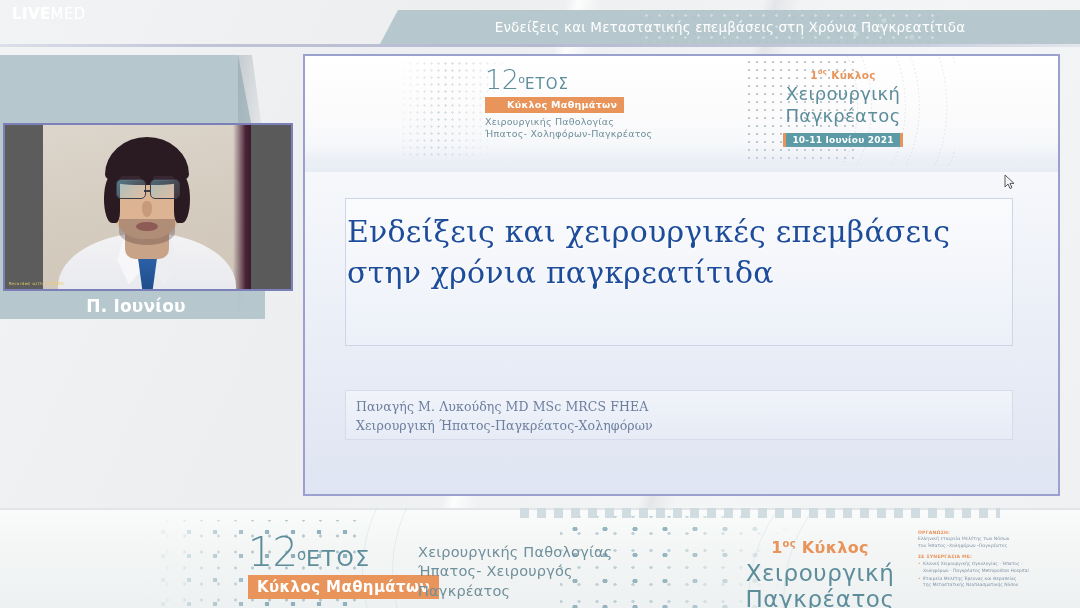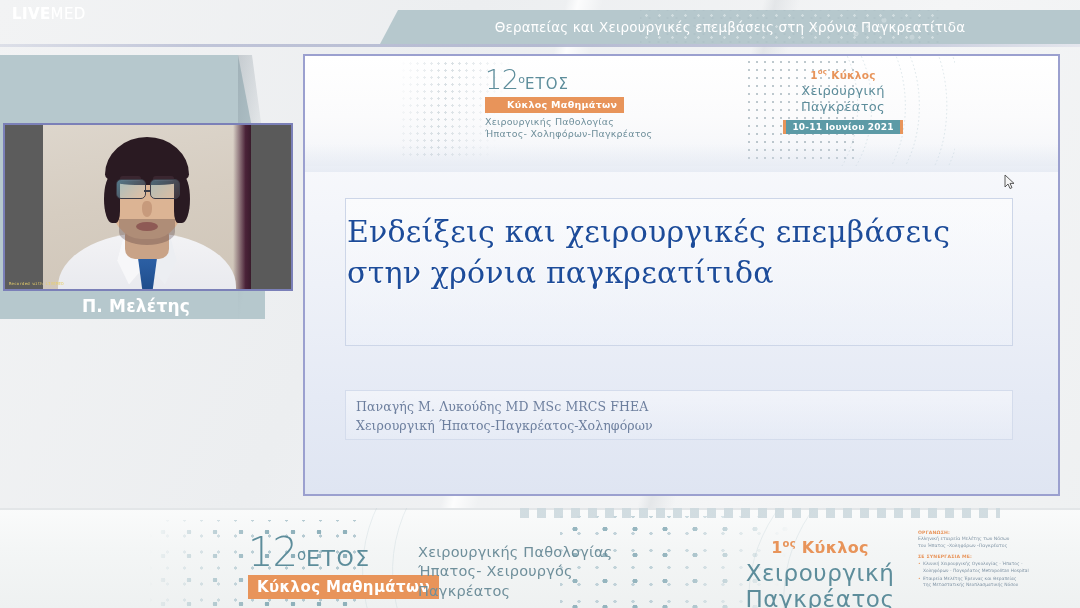--- a/index.html
+++ b/index.html
@@ -190,21 +190,21 @@
   .l12-sup{font-size:11px;vertical-align:super;}
   .l12-etos{font-size:15px;letter-spacing:1px;color:#5d8d9b;}
   .l12-band{
     display:inline-block;margin-top:2px;background:#e8945a;color:#ffffff;
     font-size:9.5px;font-weight:700;padding:2.5px 7px 2.5px 22px;letter-spacing:.3px;
   }
   .l12-sub{margin-top:3px;font-size:9.5px;color:#6f8f9b;line-height:1.35;letter-spacing:.2px;}
   .logo1k{position:absolute;left:438px;top:12px;width:200px;text-align:center;}
   .l1k-top{font-size:10.5px;color:#e8945a;font-weight:600;letter-spacing:.3px;}
   .l1k-top sup{font-size:7px;}
-  .l1k-mid{font-size:13px;color:#5d8d9b;line-height:1.25;letter-spacing:.3px;margin-top:2px;text-align:center;}
+  .l1k-mid{font-size:18px;color:#5d8d9b;line-height:1.25;letter-spacing:.3px;margin-top:2px;text-align:center;}
   .l1k-date{
     display:inline-block;margin-top:4px;background:#5c9aa6;color:#ffffff;
     font-size:9px;font-weight:600;padding:2px 6px;letter-spacing:.2px;
     border-left:3px solid #e8945a;border-right:3px solid #e8945a;
   }
 
   
   .sl-title-box{
     position:absolute;left:40px;top:142px;width:668px;height:148px;
     border:1px solid #cdd6e8;box-sizing:border-box;
@@ -297,21 +297,21 @@
 
   <div class="page-bg"></div>
   <div class="bg-diag"></div>
 
   <div class="logo">
     <b>LIVE</b><span>MED</span>
   </div>
 
   <div class="hdr-band"></div>
   <div class="hdr-dots"></div>
-  <div class="hdr-title">Θεραπείας και Χειρουργικές επεμβάσεις στη Χρόνια Παγκρεατίτιδα</div>
+  <div class="hdr-title">Ενδείξεις και Μεταστατικής επεμβάσεις στη Χρόνια Παγκρεατίτιδα</div>
   <div class="hdr-underline"></div>
 
   <div class="spk-panel"></div>
   <div class="spk-panel-shadow"></div>
 
   <div class="video-frame">
     <div class="vf-bar-l"></div>
     <div class="vf-bar-r"></div>
     <div class="vf-scene">
       <div class="vf-dark-edge"></div>
@@ -329,21 +329,21 @@
       <div class="p-glass-l"></div>
       <div class="p-glass-r"></div>
       <div class="p-bridge"></div>
       <div class="p-beard"></div>
       <div class="p-nose"></div>
       <div class="p-mouth"></div>
     </div>
     <div class="vf-stamp">Recorded with LIVEMED</div>
   </div>
 
-  <div class="spk-name">Π. Μελέτης</div>
+  <div class="spk-name">Π. Ιουνίου</div>
 
   <div class="slide">
     <div class="sl-strip"></div>
     <div class="sl-dots-a"></div>
     <div class="sl-dots-b"></div>
 
     <svg class="sl-arcs" viewBox="0 0 130 110">
       <g fill="none" stroke="#8fb0bb" stroke-width="0.8" stroke-dasharray="1.6 2.4" opacity="0.75">
         <path d="M10,-20 A70,95 0 0 1 10,120"></path>
         <path d="M24,-20 A70,95 0 0 1 24,120"></path>

